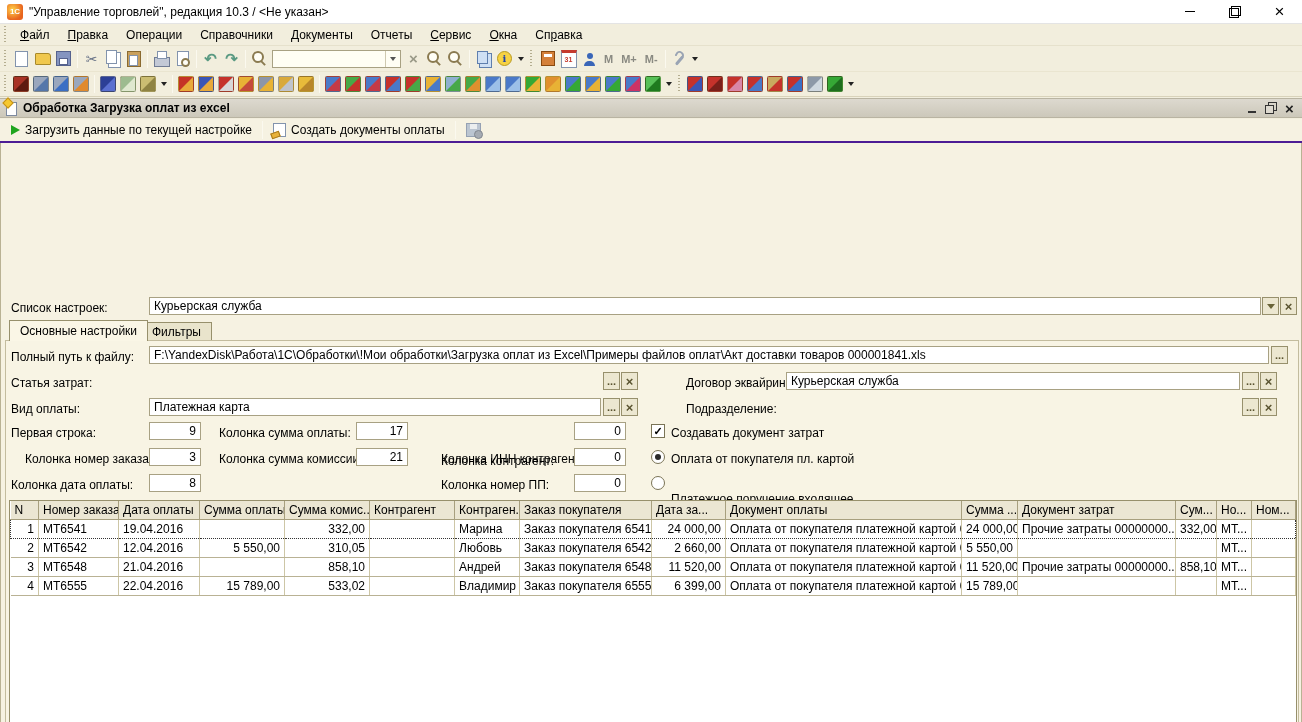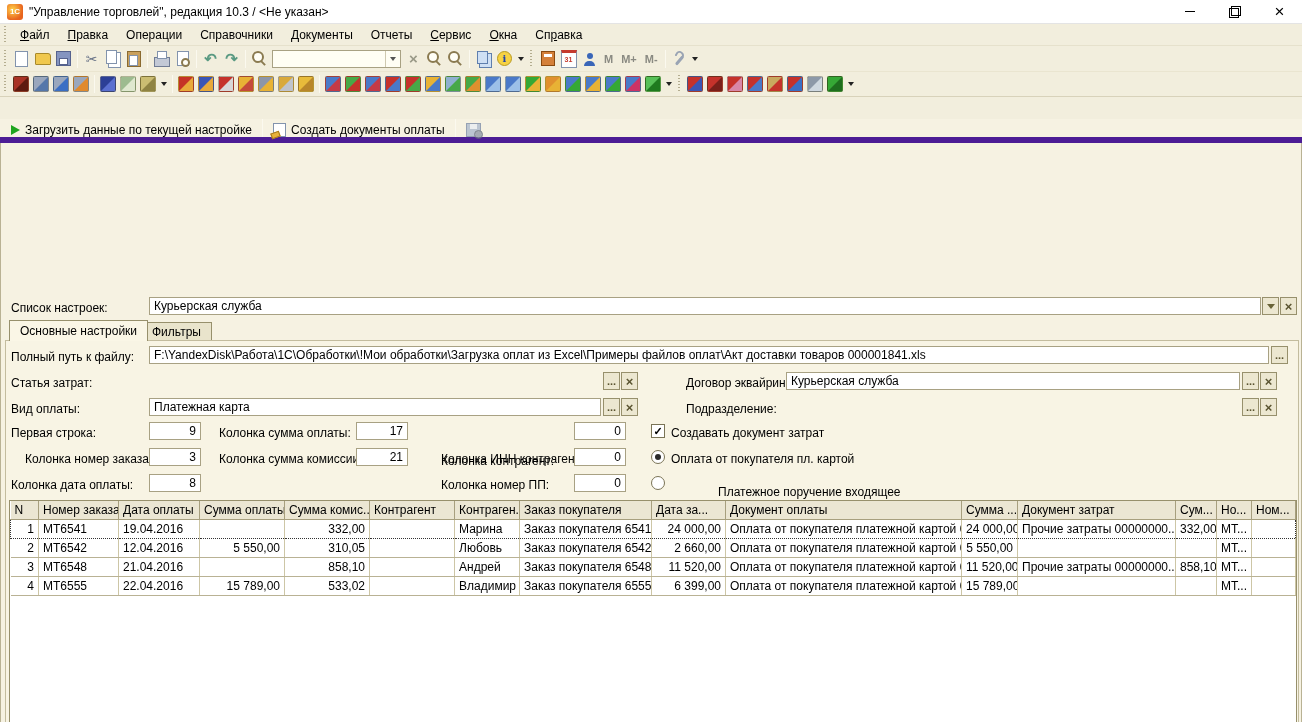--- a/index.html
+++ b/index.html
@@ -72,21 +72,21 @@
   .childicon::before { content:""; position:absolute; left:2px; top:1px; width:9px; height:12px; background:#fff; border:1px solid #7d8aa0; }
   .childicon::after { content:""; position:absolute; left:0; top:-2px; width:6px; height:6px; background:#f6c830; border:1px solid #c49018; transform:rotate(45deg); }
   .childtitle { font-weight:bold; font-size:12px; }
   .childcontrols { margin-left:auto; display:flex; align-items:center; margin-right:4px; gap:2px; }
   .cbtn { width:17px; height:15px; display:flex; align-items:center; justify-content:center; position:relative; }
   .cbtn.min::before { content:""; width:8px; height:2px; background:#333; margin-top:8px; }
   .cbtn.restore::before { content:""; position:absolute; width:7px; height:7px; border:1px solid #333; margin:-3px 0 0 3px; }
   .cbtn.restore::after { content:""; position:absolute; width:7px; height:7px; border:1px solid #333; background:#ddd9cf; margin:2px 0 0 -3px; }
   .cbtn.close::before { content:"×"; font-size:15px; font-weight:bold; color:#222; line-height:1; }
 
-  .cmdbar { position:absolute; left:0; top:119px; width:1302px; height:24px; background:#f6f2e2; display:flex; align-items:flex-start; padding-left:4px; border-bottom:6px solid #4c1d95; }
+  .cmdbar { position:absolute; left:0; top:119px; width:1302px; height:24px; background:#f6f2e2; display:flex; align-items:center; padding-left:4px; border-bottom:2px solid #4c1d95; }
   .cmdbtn { display:flex; align-items:center; gap:5px; padding:2px 7px; height:22px; }
   .playicon { width:0; height:0; border-top:5px solid transparent; border-bottom:5px solid transparent; border-left:9px solid #1fa51f; }
   .newdocicon { width:13px; height:14px; background:#fff; border:1px solid #8293ad; position:relative; }
   .newdocicon::after { content:""; position:absolute; left:-3px; bottom:-2px; width:7px; height:4px; background:#e8b23a; border:1px solid #a8791a; transform:rotate(-20deg); }
   .savegearicon { width:15px; height:14px; background:#a8b6cc; border:1px solid #7586a4; position:relative; opacity:.75; }
   .savegearicon::before { content:""; position:absolute; left:3px; top:0; width:7px; height:5px; background:#e8edf4; }
   .savegearicon::after { content:""; position:absolute; right:-3px; bottom:-3px; width:7px; height:7px; border-radius:50%; background:#8a94a4; border:1px solid #5a6474; }
 
   
   .formarea { position:absolute; left:0; top:143px; width:1302px; height:579px; background:#f6f2e2; border-left:1px solid #b9b294; border-right:1px solid #b9b294; }
@@ -230,20 +230,29 @@
       <span class="ic2" style="background: linear-gradient(135deg, rgb(197, 50, 43) 0%, rgb(197, 50, 43) 48%, rgb(122, 31, 26) 52%, rgb(122, 31, 26) 100%);"></span>
       <span class="ic2" style="background: linear-gradient(135deg, rgb(197, 50, 43) 0%, rgb(197, 50, 43) 48%, rgb(216, 135, 168) 52%, rgb(216, 135, 168) 100%);"></span>
       <span class="ic2" style="background: linear-gradient(135deg, rgb(197, 50, 43) 0%, rgb(197, 50, 43) 48%, rgb(74, 121, 200) 52%, rgb(74, 121, 200) 100%);"></span>
       <span class="ic2" style="background: linear-gradient(135deg, rgb(201, 168, 95) 0%, rgb(201, 168, 95) 48%, rgb(197, 50, 43) 52%, rgb(197, 50, 43) 100%);"></span>
       <span class="ic2" style="background: linear-gradient(135deg, rgb(197, 50, 43) 0%, rgb(197, 50, 43) 48%, rgb(59, 111, 196) 52%, rgb(59, 111, 196) 100%);"></span>
       <span class="ic2" style="background: linear-gradient(135deg, rgb(141, 153, 168) 0%, rgb(141, 153, 168) 48%, rgb(207, 216, 224) 52%, rgb(207, 216, 224) 100%);"></span>
       <span class="ic2" style="background: linear-gradient(135deg, rgb(53, 168, 53) 0%, rgb(53, 168, 53) 48%, rgb(30, 110, 30) 52%, rgb(30, 110, 30) 100%);"></span>
       <span class="caret"></span>
     </div>
 
+  <div class="childbar">
+    <div class="childicon"></div>
+    <div class="childtitle">Обработка  Загрузка оплат из excel</div>
+    <div class="childcontrols">
+      <div class="cbtn min"></div>
+      <div class="cbtn restore"></div>
+      <div class="cbtn close"></div>
+    </div>
+  </div>
 
   <div class="cmdbar">
     <div class="cmdbtn">
       <span class="playicon"></span>
       <span>Загрузить данные по текущей настройке</span>
     </div>
     <div class="tsep"></div>
     <div class="cmdbtn">
       <span class="newdocicon"></span>
       <span>Создать документы оплаты</span>
@@ -308,21 +317,21 @@
 
     <div class="cbox" style="left:650px;top:281px;">✓</div>
     <div class="flabel" style="left:670px;top:283px;">Создавать документ затрат</div>
 
     <div class="rad" style="left:650px;top:307px;">
         <span class="dot"></span>
       </div>
     <div class="flabel" style="left:670px;top:309px;">Оплата от покупателя пл. картой</div>
 
     <div class="rad" style="left:650px;top:333px;"></div>
-    <div class="flabel" style="left:670px;top:342px;margin-left:47px;">Платежное поручение входящее</div>
+    <div class="flabel" style="left:670px;top:349px;">Платежное поручение входящее</div>
 
     <div class="grid">
       <table class="tgrid">
         <colgroup>
             <col style="width: 28px;">
             <col style="width: 80px;">
             <col style="width: 81px;">
             <col style="width: 85px;">
             <col style="width: 85px;">
             <col style="width: 85px;">

